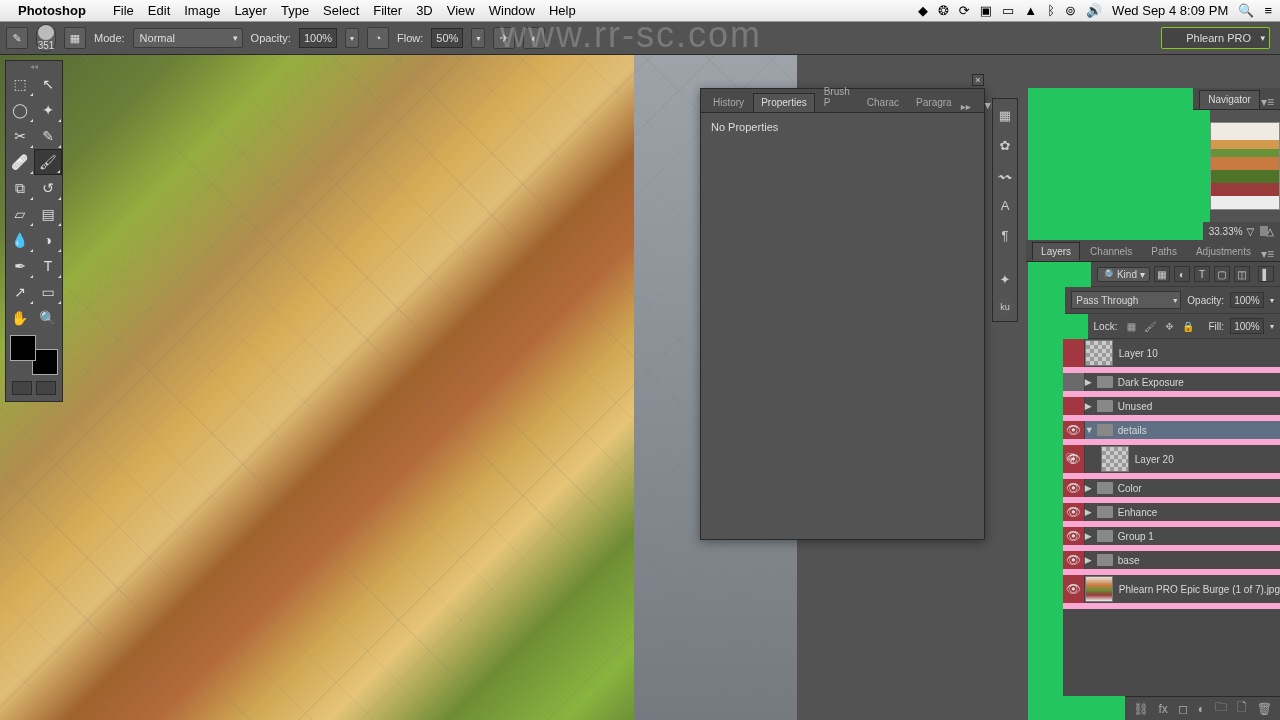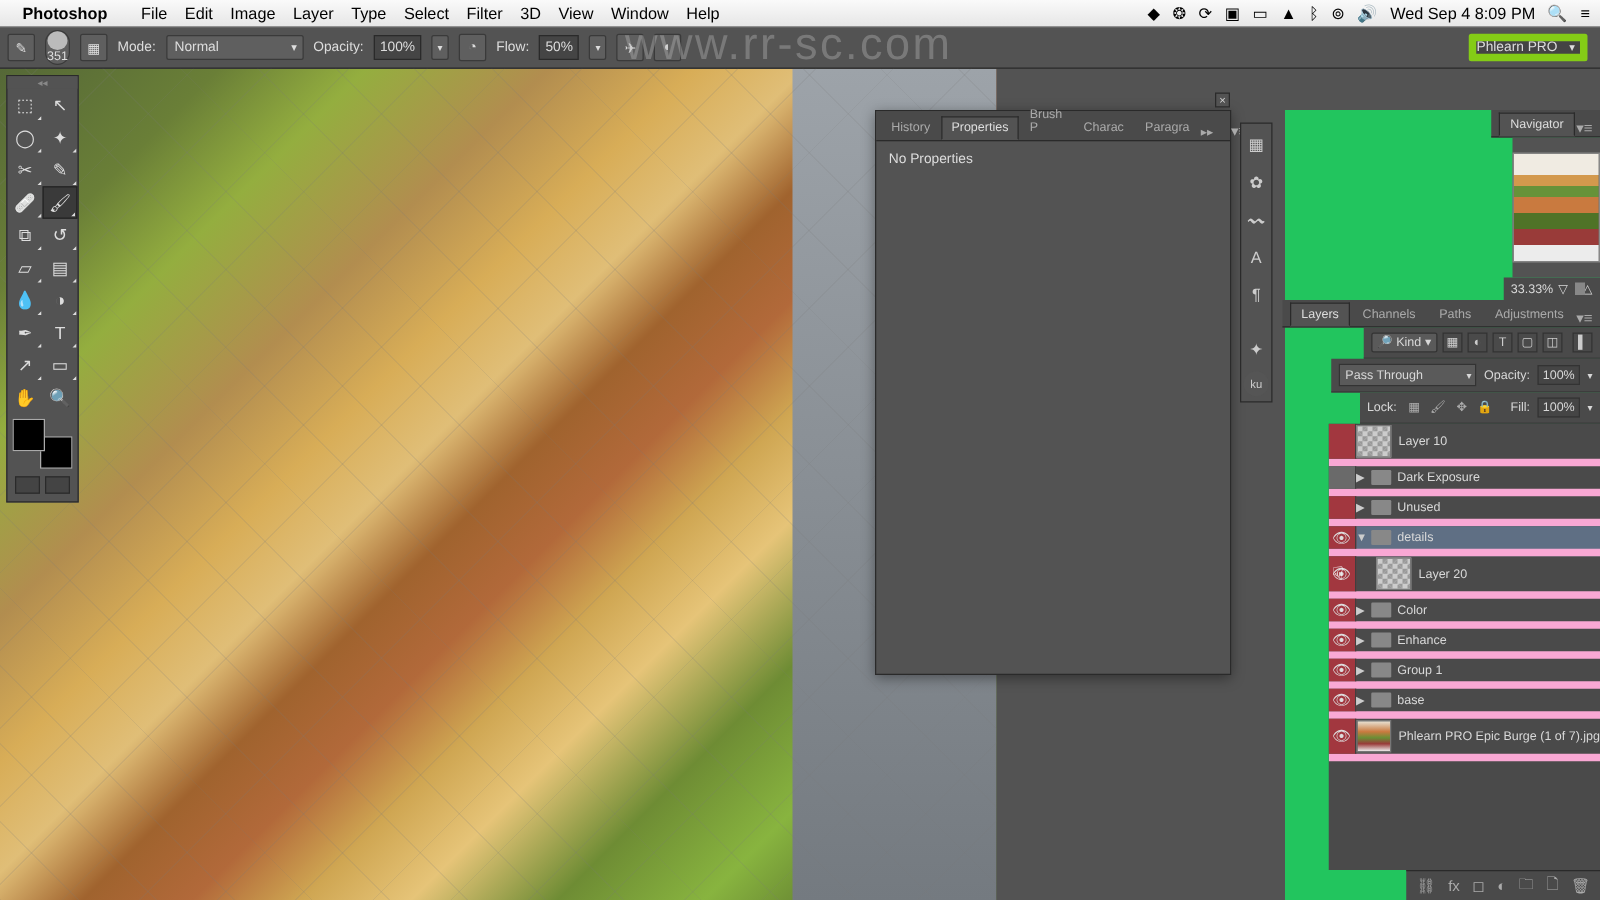--- a/index.html
+++ b/index.html
@@ -15,21 +15,21 @@
 .option-bar > * { margin-right: 8px; }
 .ob-btn { width: 22px; height: 22px; background: #5f5f5f; border: 1px solid #3a3a3a; border-radius: 2px; display:flex; align-items:center; justify-content:center; }
 .brush-dot { width: 20px; height: 28px; background: #5f5f5f; border: 1px solid #3a3a3a; display:flex; flex-direction:column; align-items:center; justify-content:center; font-size:10px; border-radius:14px; }
 .brush-dot .circle { width:16px; height:16px; border-radius:50%; background:#bbb; }
 .ob-label { font-size: 11px; }
 .ob-select { height: 20px; background: #5f5f5f; border: 1px solid #3a3a3a; padding: 0 18px 0 6px; display:flex; align-items:center; font-size:11px; border-radius:2px; position:relative; }
 .ob-select::after { content:"▾"; position:absolute; right:4px; font-size:9px; }
 .pct-box { height: 20px; background: #454545; border:1px solid #2a2a2a; padding:0 4px; display:flex; align-items:center; font-size:11px; }
 .tri-btn { width:14px; height:20px; background:#5f5f5f; border:1px solid #3a3a3a; display:flex; align-items:center; justify-content:center; font-size:8px; border-radius:2px; }
 .ob-spacer { flex:1; }
-.workspace-select { height:22px; background:#444; border:6px solid #84cc16; padding:0 18px 0 0; display:flex; align-items:center; position:relative; border-radius:2px; margin-right:4px; }
+.workspace-select { height:22px; background:#444; border:1px solid #84cc16; padding:0 18px 0 24px; display:flex; align-items:center; position:relative; border-radius:2px; margin-right:4px; }
 .workspace-select::after { content:"▾"; position:absolute; right:4px; font-size:9px; }
 .toolbox { position:absolute; left:5px; top:60px; width:58px; background:#535353; border:1px solid #2a2a2a; }
 .toolbox-handle { height:10px; background:#535353; display:flex; align-items:center; justify-content:center; font-size:8px; color:#888; }
 .tool-grid { display:grid; grid-template-columns: 1fr 1fr; }
 .tool { height:26px; display:flex; align-items:center; justify-content:center; font-size:14px; color:#ddd; position:relative; }
 .tool.active { background:#3a3a3a; border:1px solid #222; }
 .tool.corner::after { content:""; position:absolute; right:1px; bottom:1px; border-left:3px solid transparent; border-bottom:3px solid #ddd; }
 .color-swatch { padding:4px; }
 .cs-box { position:relative; width:48px; height:40px; }
 .cs-fg { position:absolute; top:0; left:0; width:26px; height:26px; background:#000; border:1px solid #aaa; }

